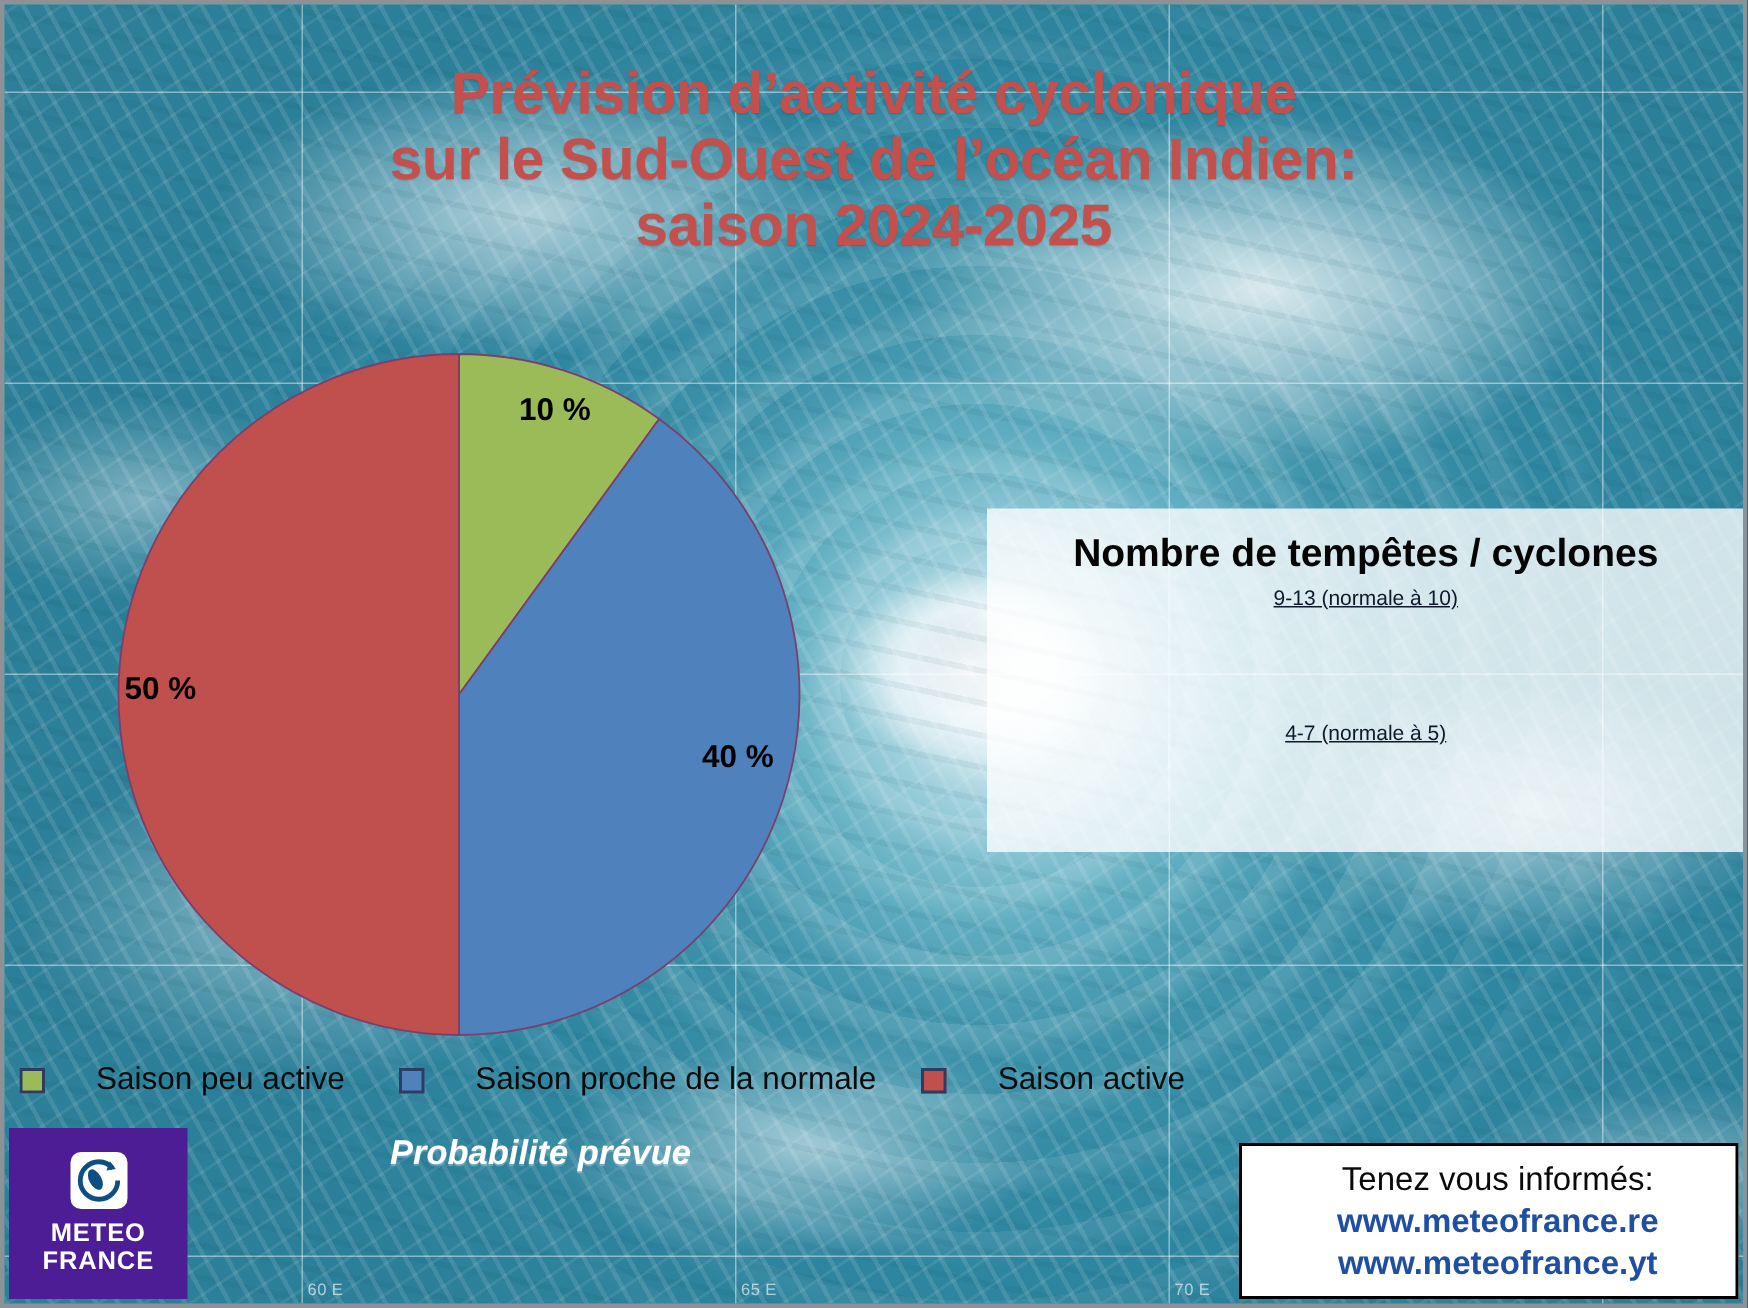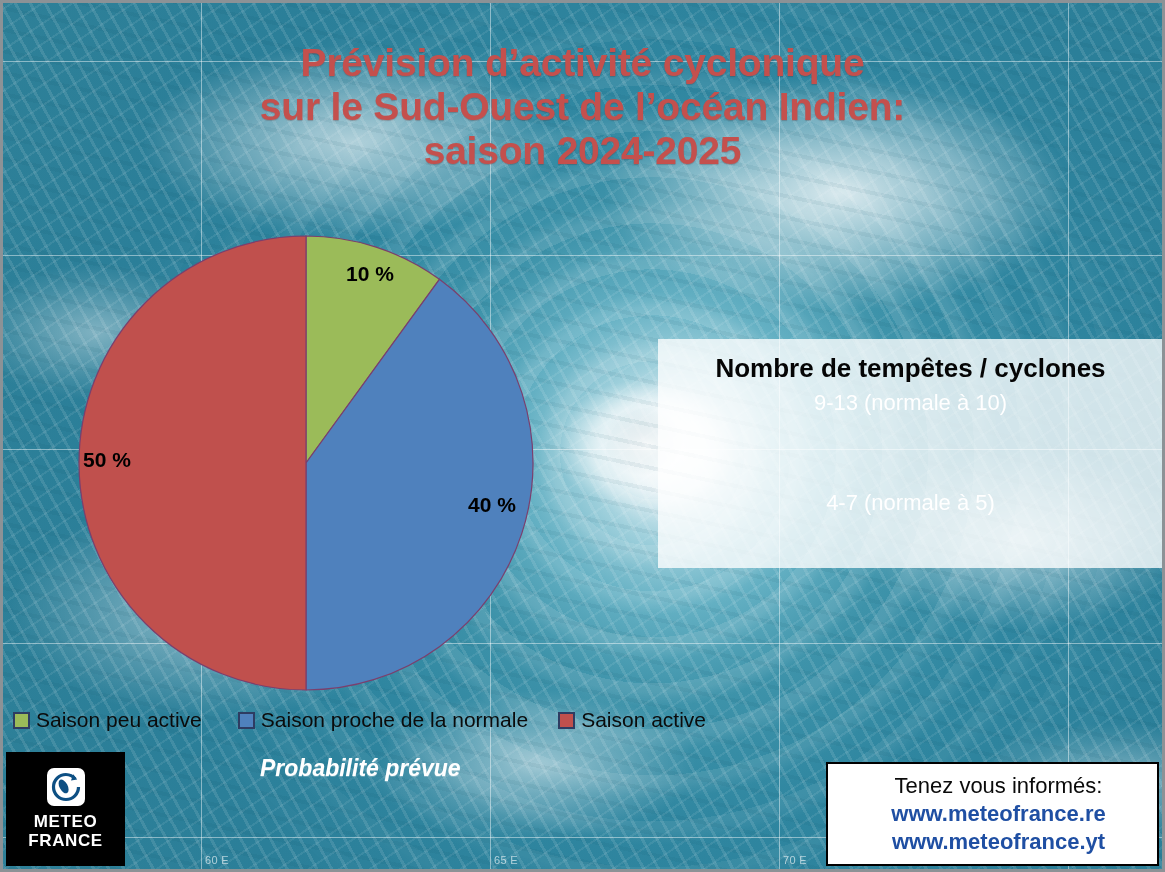--- a/index.html
+++ b/index.html
@@ -78,42 +78,42 @@
     font-family:"Liberation Sans", sans-serif;
   }
   .lbl-green{left:268px;top:27px;}
   .lbl-blue{left:390px;top:258px;}
   .lbl-red{left:5px;top:213px;}
 
   
   .legend{position:absolute;left:10px;top:705px;display:flex;align-items:center;}
   .legend-item{display:flex;align-items:center;}
   .sw{width:17px;height:17px;border:2px solid #2e3c62;box-sizing:border-box;margin-right:6px;}
-  .legend-text{font-size:21px;color:#0b0b0b;font-family:"Liberation Sans", sans-serif;white-space:nowrap;}
+  .legend-text{font-size:21px;color:#0b0b0b;font-family:"Liberation Sans", sans-serif;white-space:nowrap;margin-left:28px;}
   .legend-gap-a{width:36px;}
   .legend-gap-b{width:30px;}
 
   .prob-caption{
     position:absolute;left:257px;top:752px;
     font-size:23px;font-weight:bold;font-style:italic;color:#ffffff;
     font-family:"Liberation Sans", sans-serif;
     text-shadow:0 1px 0 rgba(255,255,255,.25);
   }
 
   
   .info-panel{
     position:absolute;left:655px;top:336px;width:505px;height:229px;
     background:rgba(255,255,255,.78);
     display:flex;flex-direction:column;justify-content:flex-start;
   }
   .info-block{text-align:center;}
   .info-block.b1{margin-top:14px;}
   .info-block.b2{margin-top:68px;}
   .info-head{font-size:26px;font-weight:bold;color:#050505;font-family:"Liberation Sans", sans-serif;}
-  .info-sub{font-size:22px;color:#ffffff;margin-top:6px;font-family:"Liberation Sans", sans-serif;}
+  .info-sub{font-size:14px;color:#0f172a;margin-top:6px;font-family:"Liberation Sans", sans-serif;text-decoration:underline;}
 
   
   .logo{
     position:absolute;left:3px;bottom:3px;width:119px;height:114px;
     background:#0d4f83;
     display:flex;flex-direction:column;align-items:center;justify-content:center;
   }
   .logo-mark{
     width:38px;height:38px;background:#fff;border-radius:7px;
     position:relative;margin-bottom:7px;
@@ -205,21 +205,21 @@
   <div class="info-panel">
     <div class="info-block b1">
       <div class="info-head">Nombre de tempêtes / cyclones</div>
       <div class="info-sub">9-13 (normale à 10)</div>
     </div>
     <div class="info-block b2">
       <div class="info-sub">4-7 (normale à 5)</div>
     </div>
   </div>
 
-  <div class="logo" style="background: #000000;">
+  <div class="logo" style="background: #4c1d95;">
     <div class="logo-mark">
       <svg width="38" height="38" viewBox="0 0 38 38">
         <path d="M19 6.5 A12.5 12.5 0 1 0 31.5 19" fill="none" stroke="#0d4f83" stroke-width="3.2"></path>
         <path d="M19 6.5 A12.5 12.5 0 0 1 28.2 11" fill="none" stroke="#0d4f83" stroke-width="3.2"></path>
         <path d="M26.2 6.2 L30.2 11.4 L24.0 12.4 Z" fill="#0d4f83"></path>
         <ellipse cx="16.6" cy="18.4" rx="4.1" ry="7.4" transform="rotate(-28 16.6 18.4)" fill="#0d4f83"></ellipse>
       </svg>
     </div>
     <div class="logo-text">
       <div>METEO</div>

